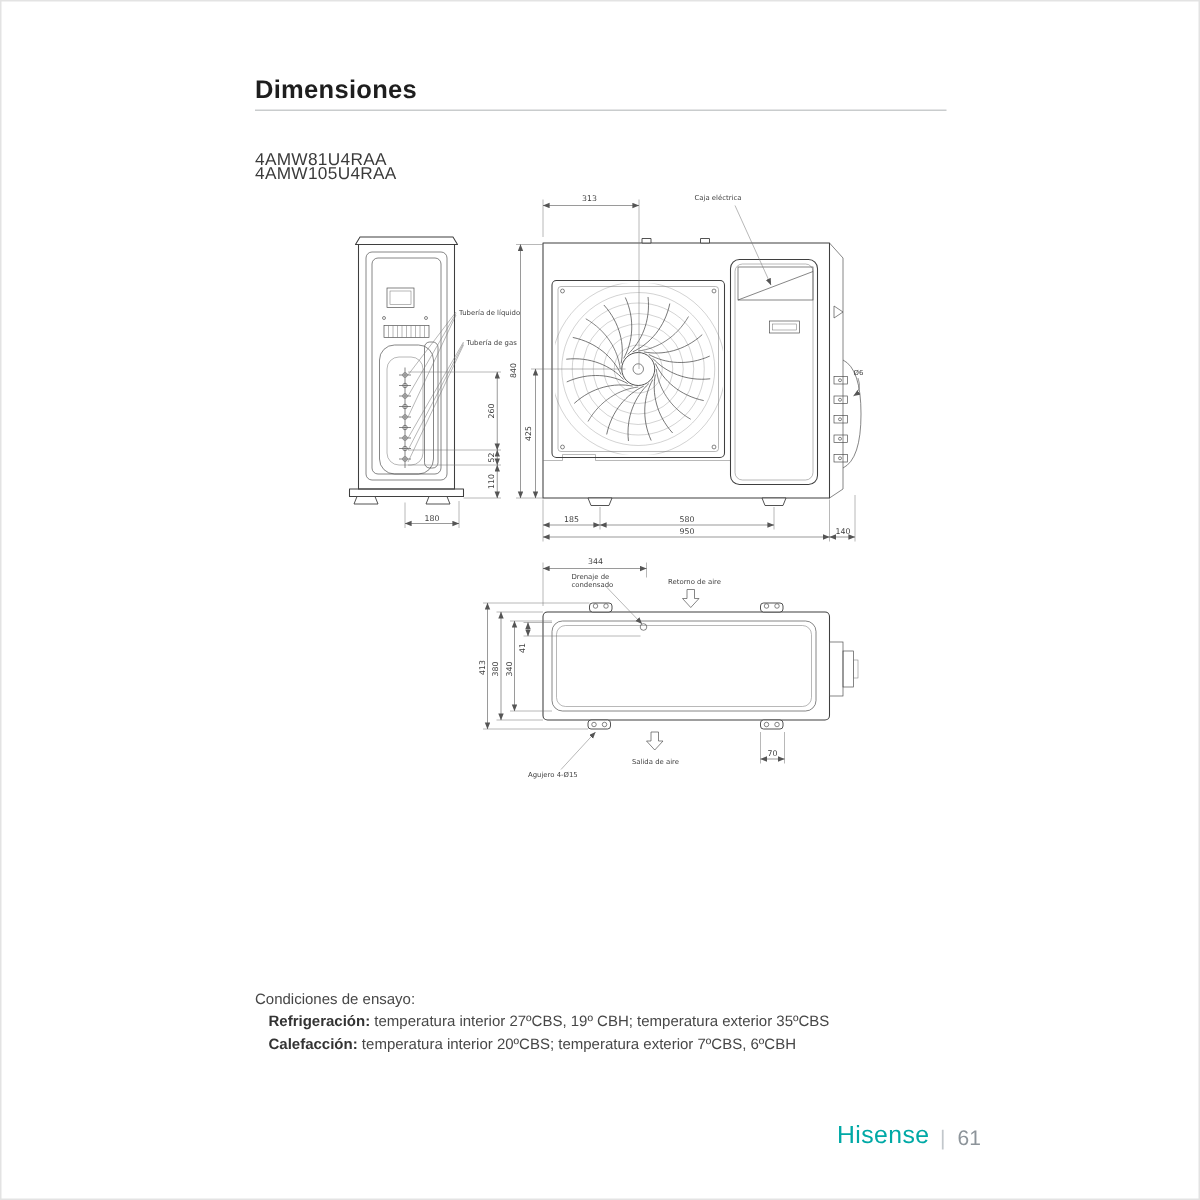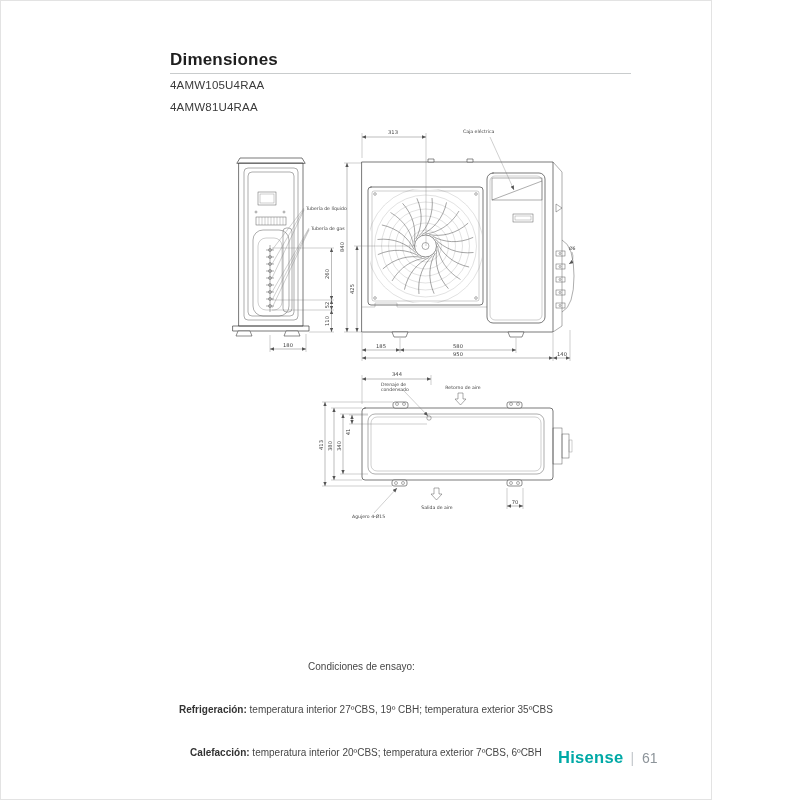--- a/index.html
+++ b/index.html
@@ -1,38 +1,38 @@
 <!DOCTYPE html>
 <html><head>
 <meta charset="utf-8">
 <style>
   html,body { margin:0; padding:0; background:#fff; }
-  .page { position:relative; width:712px; height:800px; background:#ffffff;
+  .page { position:relative; width:800px; height:800px; background:#ffffff;
           font-family:"Liberation Sans", sans-serif; overflow:hidden;
-          box-shadow: inset 0 0 0 1px #e3e3e3; text-align: center; }
+          box-shadow: inset 0 0 0 1px #e3e3e3; }
   .title { position:absolute; left:170px; top:50px; font-size:17px; font-weight:bold;
            color:#1e1e1e; letter-spacing:.2px; }
   .rule  { position:absolute; left:170px; top:73px; width:461px; height:1px; background:#c9cccd; }
   .model { position:absolute; left:170px; font-size:11.5px; color:#3a3a3a; letter-spacing:.2px; }
-  .m1 { top:81px;margin-top:20px; } .m2 { top:79px; }
+  .m1 { top:81px;margin-top:20px; } .m2 { top:110px; }
   svg.draw { position:absolute; left:0; top:0; }
   .ol { fill:none; stroke:#3f3f3f; stroke-width:.7; stroke-linejoin:round; stroke-linecap:round; }
   .tl { fill:none; stroke:#4a4a4a; stroke-width:.45; }
   .fl { fill:#ffffff; stroke:#3f3f3f; stroke-width:.6; stroke-linejoin:round; }
   .dl { fill:none; stroke:#555; stroke-width:.4; }
   .xl { fill:none; stroke:#777; stroke-width:.35; }
   .gr { fill:none; stroke:#4a4a4a; stroke-width:.45; }
   .rg { fill:none; stroke:#666; stroke-width:.3; opacity:.65; }
   text.dim { font-size:5.2px; fill:#3f3f3f; font-family:"DejaVu Sans", sans-serif; }
   text.sm  { font-size:4.6px; fill:#3f3f3f; font-family:"DejaVu Sans", sans-serif; }
   .foot { position:absolute; left:170px; top:659px; font-size:10px; color:#474747; line-height:1.5; }
-  .foot .ind { padding-left:9px;margin-top:28px; }
+  .foot .ind { padding-left:9px; }
   .foot b { color:#333; }
   .brand { position:absolute; left:558px; top:748px; display:flex; align-items:center; }
-  .logo { font-weight:700; font-size:16.5px; letter-spacing:.3px; }
+  .logo { font-weight:400; font-size:16.5px; letter-spacing:.3px; }
   .sep  { color:#c2c7cb; font-size:14px; margin:0 8px 0 7px; font-weight:400; }
   .pnum { color:#8d949a; font-size:14px; }
 </style>
 </head>
 <body>
 
 <div class="page">
 
   <div class="title">Dimensiones</div>
   <div class="rule"></div>

